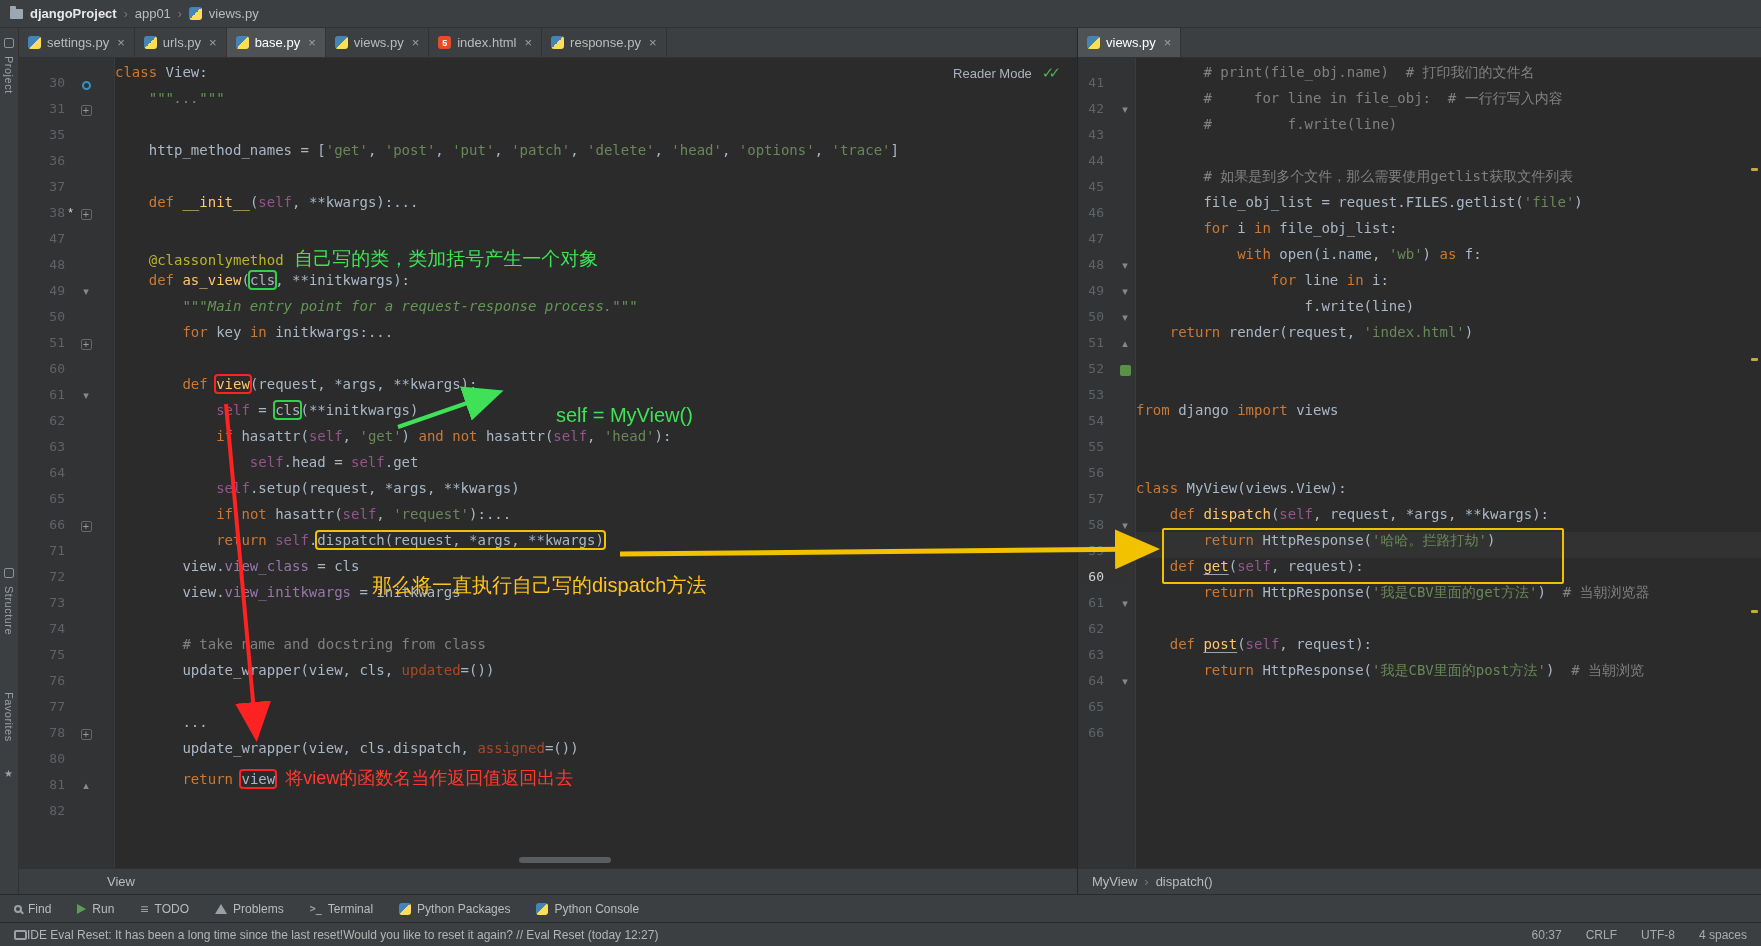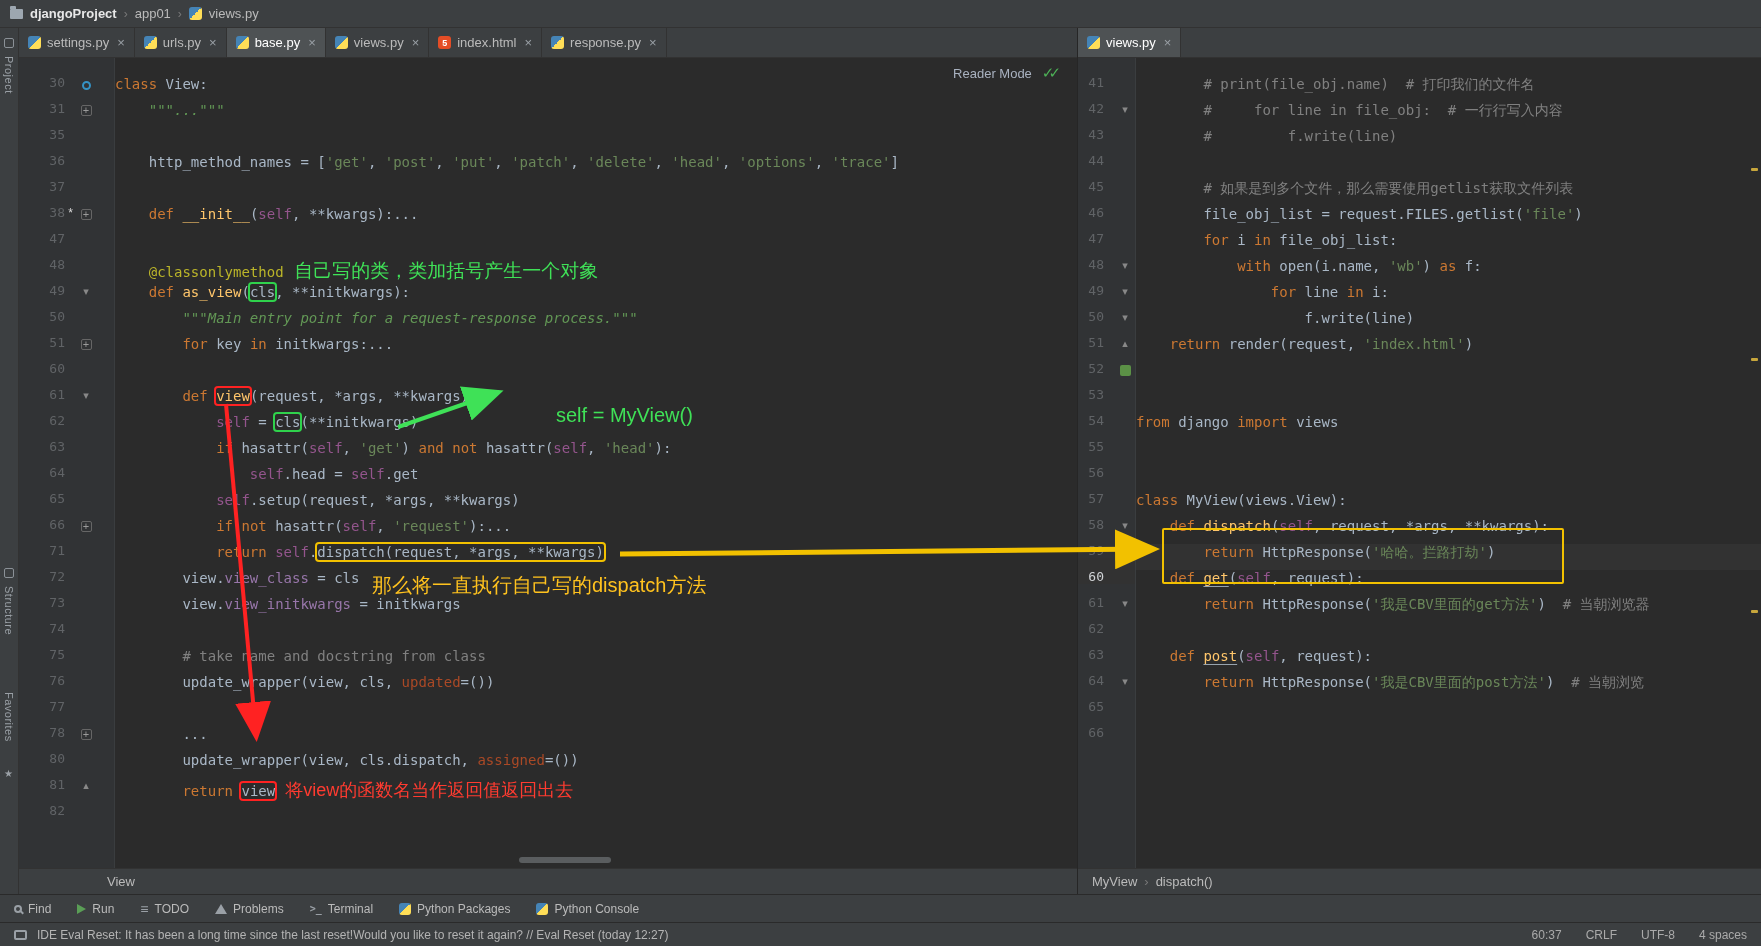--- a/index.html
+++ b/index.html
@@ -26,21 +26,21 @@
   #left-pane{width:1059px;border-right:1px solid #262626;flex:0 0 auto}
   #right-pane{flex:1}
   .tabs{height:30px;background:#3c3f41;border-bottom:1px solid #323232;display:flex;align-items:stretch;flex:0 0 auto}
   .tab{display:flex;align-items:center;gap:6px;padding:0 9px;font-size:13px;color:#bbb;border-right:1px solid #323232;cursor:default}
   .tab.active{background:#4e5254;color:#fff}
   .tab-close{color:#9aa0a6;font-size:13px;margin-left:2px}
   .code-wrap{flex:1;display:flex;position:relative;overflow:hidden;background:#2b2b2b}
   .gutter{background:#313335;border-right:1px solid #3a3d3f;padding-top:6px;flex:0 0 auto}
   #left-pane .gutter{width:96px}
   #right-pane .gutter{width:58px}
-  .code{flex:1;padding-top:18px;overflow:hidden;position:relative}
+  .code{flex:1;padding-top:6px;overflow:hidden;position:relative}
   .gl{height:26px;display:flex;align-items:flex-end}
   .gl.hl{background:#323232}
   .gnum{display:inline-block;text-align:right;color:#606366;font:13px "DejaVu Sans Mono",monospace}
   #left-pane .gnum{width:46px}
   #right-pane .gnum{width:26px}
   .gl.hl .gnum{color:#d0d3d6}
   .gstar{width:11px;text-align:center;color:#d8d8d8;font-size:12px}
   .gico{width:20px;display:flex;align-items:center;justify-content:center;color:#888;font-size:11px}
   .gico .ib{display:inline-block}
   .ic-foldbox .ib{width:11px;height:11px;line-height:9px;border:1px solid #666;border-radius:2px;color:#9a9a9a;font-size:11px;text-align:center}
@@ -78,21 +78,21 @@
   .toolbar{height:28px;background:#3c3f41;border-top:1px solid #2a2a2a;display:flex;align-items:center;
            padding-left:14px;gap:26px;font-size:12px;color:#bbb;flex:0 0 auto}
   .titem{display:flex;align-items:center;gap:6px}
   .lens{width:8px;height:8px;border:2px solid #9aa0a6;border-radius:50%;position:relative;display:inline-block}
   .lens::after{content:"";position:absolute;width:5px;height:2px;background:#9aa0a6;transform:rotate(45deg);right:-4px;bottom:-2px}
   .runtri{width:0;height:0;border-left:9px solid #5a9e56;border-top:5px solid transparent;border-bottom:5px solid transparent;display:inline-block}
   .todoic{color:#9aa0a6;font-size:14px;line-height:1}
   .probtri{width:0;height:0;border-left:6px solid transparent;border-right:6px solid transparent;border-bottom:10px solid #9aa0a6;display:inline-block}
   .termic{font:bold 10px "DejaVu Sans Mono",monospace;color:#9aa0a6}
   .status{height:24px;background:#3c3f41;border-top:1px solid #2a2a2a;display:flex;align-items:center;
-          padding:0 14px;font-size:12px;color:#b4b4b4;flex:0 0 auto;gap:10px}
+          padding:0 14px;font-size:12px;color:#b4b4b4;flex:0 0 auto;}
   .monitor{width:13px;height:10px;border:2px solid #9aa0a6;border-radius:2px;display:inline-block}
   .status .right{margin-left:auto;display:flex;gap:24px;color:#aaaaaa}
 </style>
 </head>
 <body>
 
 <div class="ide">
 
   <div class="hdr">
     <span class="folder-ic"></span>

